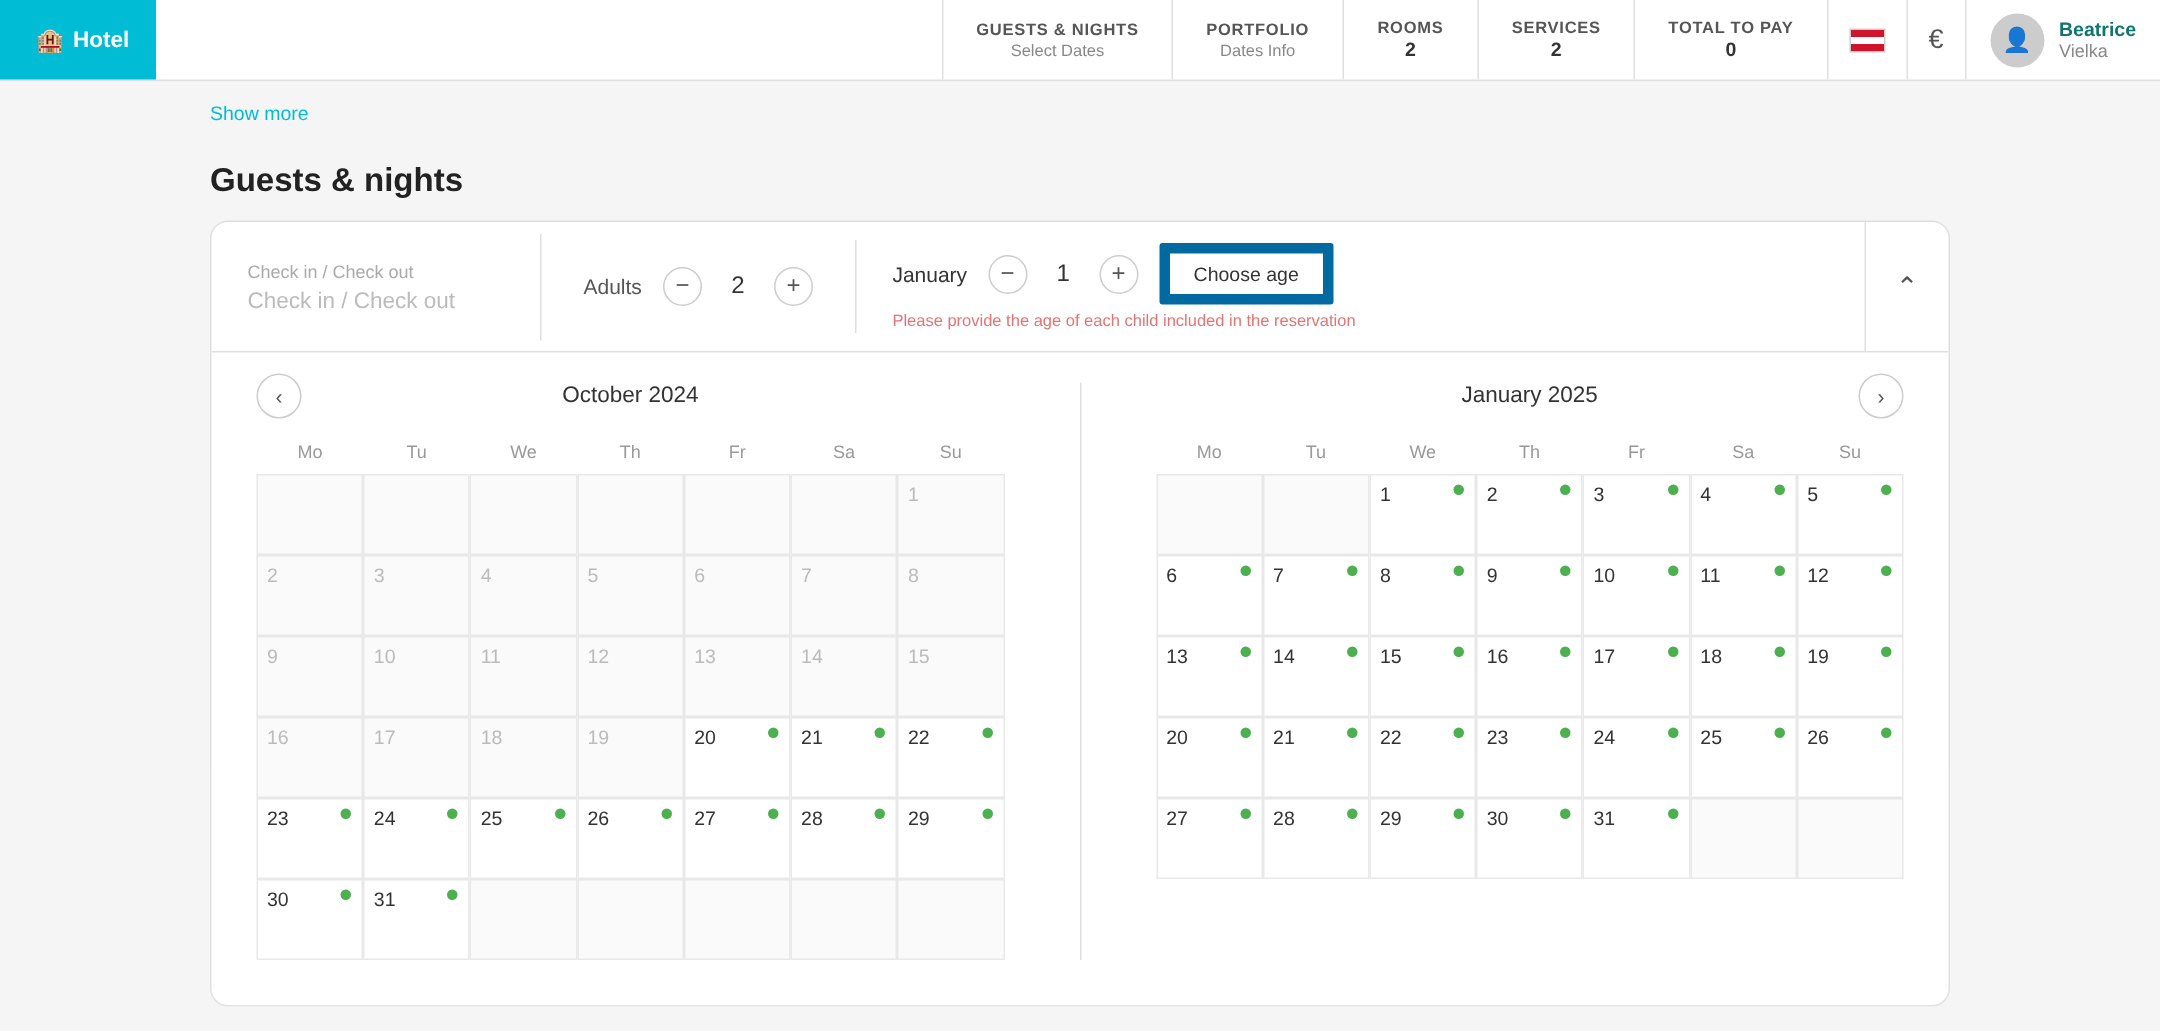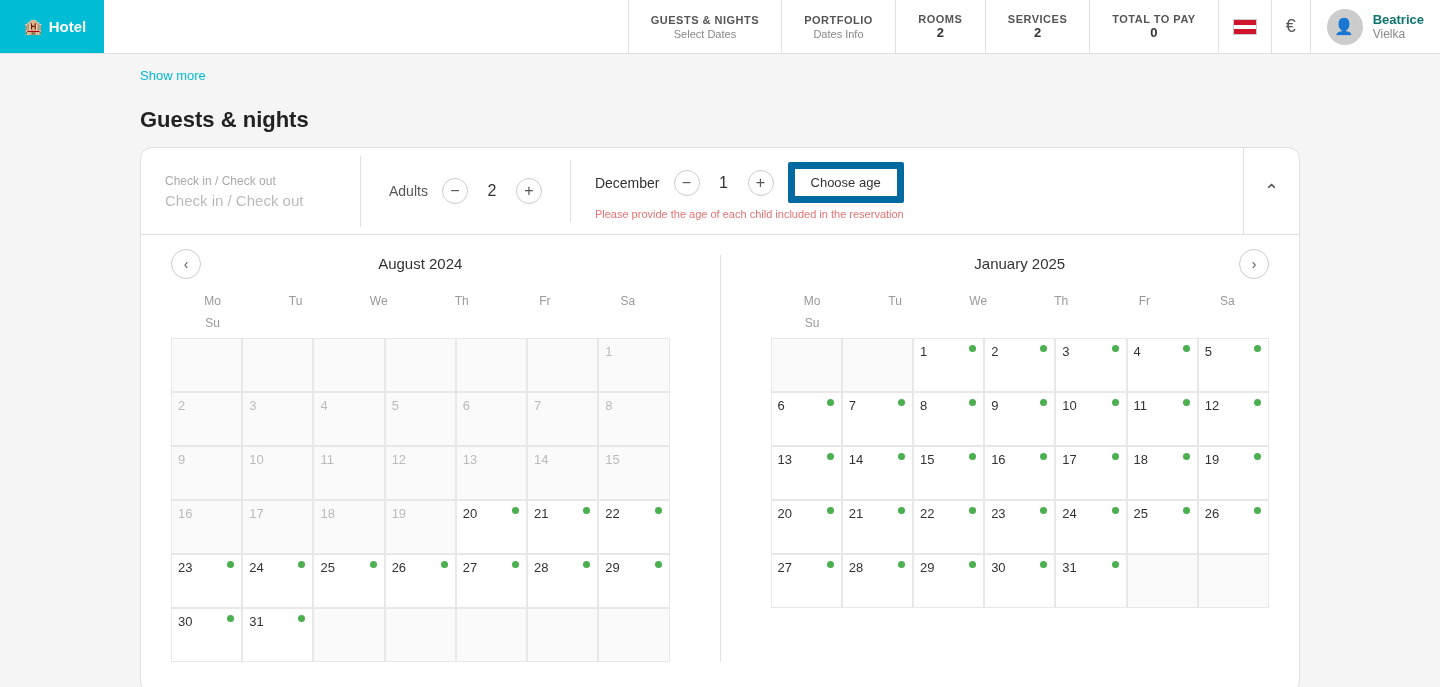--- a/index.html
+++ b/index.html
@@ -241,21 +241,21 @@
       font-size: 15px;
       color: #333;
       font-weight: normal;
     }
 
     .cal-grid {
       width: 100%;
     }
     .cal-days-header {
       display: grid;
-      grid-template-columns: repeat(6, 1fr);
+      grid-template-columns: repeat(7, 1fr);
       margin-bottom: 4px;
     }
     .cal-day-name {
       text-align: center;
       font-size: 12px;
       color: #999;
       padding: 4px 0;
     }
     .cal-days {
       display: grid;
@@ -361,40 +361,40 @@
 
       <div class="adults-section">
         <span>Adults</span>
         <button class="stepper-btn">−</button>
         <span class="stepper-val">2</span>
         <button class="stepper-btn">+</button>
       </div>
 
       <div class="children-section">
         <div class="children-row">
-          <span>December</span>
+          <span>January</span>
           <button class="stepper-btn">−</button>
           <span class="stepper-val">1</span>
           <button class="stepper-btn">+</button>
           <button class="choose-age-btn">Choose age</button>
         </div>
         <div class="children-warning">Please provide the age of each child included in the reservation</div>
       </div>
 
       <div class="collapse-btn">
         <span>⌃</span>
       </div>
     </div>
 
     <div class="calendar-section">
 
       <div class="calendar-wrapper">
         <div class="cal-header">
           <button class="cal-nav-btn left">‹</button>
-          <span class="cal-month-title">August  2024</span>
+          <span class="cal-month-title">October  2024</span>
         </div>
         <div class="cal-grid">
           <div class="cal-days-header" id="dec-day-names">
               <div class="cal-day-name">Mo</div>
               <div class="cal-day-name">Tu</div>
               <div class="cal-day-name">We</div>
               <div class="cal-day-name">Th</div>
               <div class="cal-day-name">Fr</div>
               <div class="cal-day-name">Sa</div>
               <div class="cal-day-name">Su</div>

